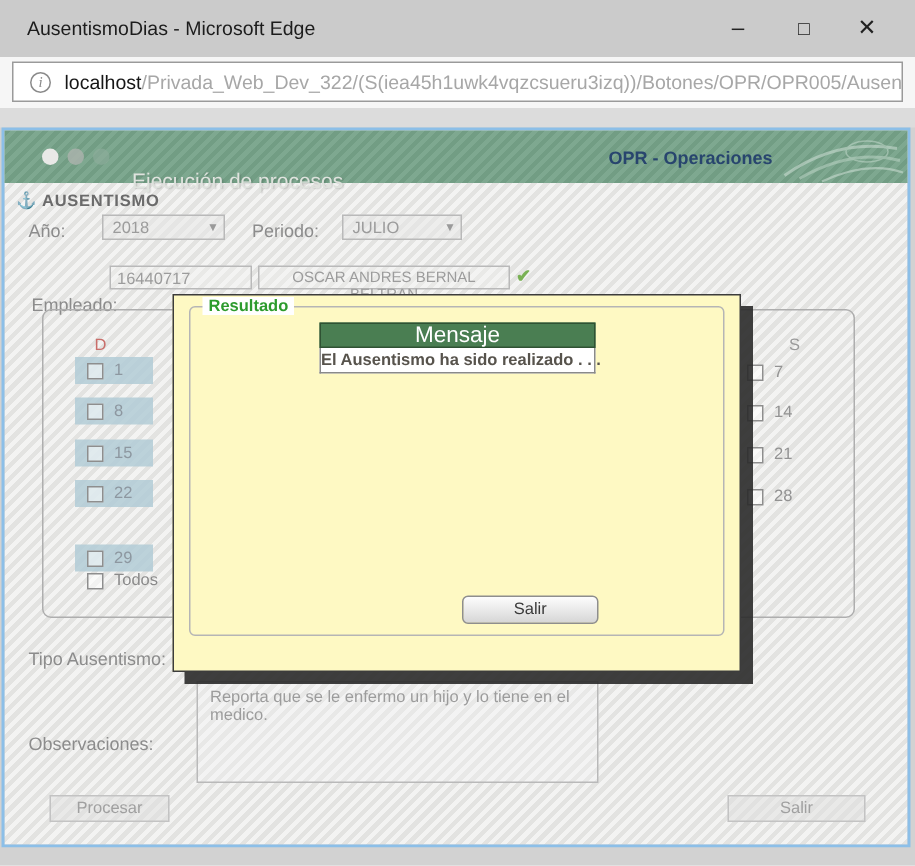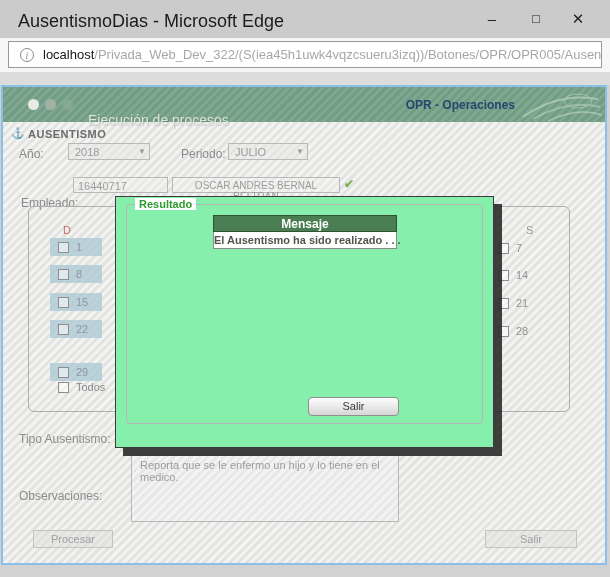--- a/index.html
+++ b/index.html
@@ -1,21 +1,21 @@
 <!DOCTYPE html>
 <html><head>
 <meta charset="utf-8">
 <style>
   * { margin:0; padding:0; box-sizing:border-box; }
   body { font-family:"Liberation Sans", sans-serif; background:#fff; }
   .screen { position:relative; width:610px; height:577px; overflow:hidden; background:#d2d2d2; }
 
   
   .titlebar { position:absolute; left:0; top:0; width:610px; height:38px; background:#cbcbcb; }
-  .titlebar .title { position:absolute; left:18px; top:11px; font-size:18px; color:#1c1c1c; }
+  .titlebar .title { position:absolute; left:18px; top:11px; font-size:13px; color:#1c1c1c; }
   .winbtn { position:absolute; top:8px; width:30px; height:22px; text-align:center; font-size:15px; color:#222; line-height:22px; cursor:default; }
   .winbtn.min { left:477px; }
   .winbtn.max { left:521px; font-size:13px; }
   .winbtn.close { left:563px; }
 
   
   .urlstrip { position:absolute; left:0; top:38px; width:610px; height:34px; background:#f6f6f6; }
   .urlbox { position:absolute; left:8px; top:3px; width:594px; height:27px; border:1px solid #9a9a9a; background:#fff; display:flex; align-items:center; }
   .info-icon { width:14px; height:14px; margin-left:11px; border:1px solid #8a8a8a; border-radius:50%; color:#8a8a8a; font-size:10px; line-height:13px; text-align:center; flex:0 0 auto; font-family:"Liberation Serif", serif; font-style:italic; }
   .urltext { margin-left:9px; font-size:13px; white-space:nowrap; overflow:hidden; }
@@ -68,26 +68,26 @@
   .todos .dlabel { color:#8a8a8a; }
 
   textarea.obs { position:absolute; left:128px; top:367px; width:268px; height:68px; border:1px solid #b9b9b9;
                  background:rgba(244,244,244,0.3); resize:none; font-family:"Liberation Sans", sans-serif;
                  font-size:11px; color:#9c9c9c; padding:4px 8px; }
 
   .dbtn { position:absolute; height:18px; border:1px solid #c3c3c3; background:rgba(224,224,224,0.55);
           font-size:11px; color:#a0a0a0; text-align:center; line-height:16px; }
 
   
-  .modal { position:absolute; left:115px; top:196px; width:379px; height:252px; background:#86efac;
+  .modal { position:absolute; left:115px; top:196px; width:379px; height:252px; background:#fef9c3;
            border:1px solid #3c3c3c; box-shadow:8px 8px 0 0 rgba(42,42,42,0.9); z-index:10; }
   .mfield { position:absolute; left:10px; top:7px; width:357px; height:220px; border:1px solid #b5b5b5; border-radius:4px; }
   .mlegend { position:absolute; left:8px; top:-7px; background:#fff; padding:0 4px; font-size:11px; font-weight:bold; color:#2d9b2d; }
   .mtable { position:absolute; left:97px; top:18px; width:184px; }
-  .mth { height:17px; background:#4a7e52; border:1px solid #2f5233; color:#fff; font-size:12px; font-weight:bold; text-align:center; line-height:16px; }
+  .mth { height:17px; background:#4a7e52; border:1px solid #2f5233; color:#fff; font-size:15px; font-weight:normal; text-align:center; line-height:16px; }
   .mtd { height:17px; background:#fff; border:1px solid #8a8a8a; border-top:none; color:#57534c; font-size:11px; font-weight:bold; text-align:center; line-height:16px; white-space:nowrap; }
   .mbtn { position:absolute; top:200px; height:19px; border:1px solid #8e8e8e; border-radius:4px;
           background:linear-gradient(#fdfdfd,#d6d6d6); font-size:11px; color:#3a3a3a; text-align:center; line-height:17px; }
 
   .bottomstrip { position:absolute; left:0; top:565px; width:610px; height:12px; background:#d2d2d2; }
 </style>
 </head>
 <body>
 
 <div class="screen">
@@ -125,21 +125,21 @@
     </div>
 
     <span class="sec-icon">⚓</span>
     <span class="sec-title">AUSENTISMO</span>
 
     <label class="flabel" style="left:16px;top:60px;">Año:</label>
     <div class="select" style="left:65px;top:56px;width:82px;">
       <span>2018</span>
       <span class="arrow">▼</span>
     </div>
-    <label class="flabel" style="left:178px;top:60px;">Periodo:</label>
+    <label class="flabel" style="left:165px;top:60px;">Periodo:</label>
     <div class="select" style="left:225px;top:56px;width:80px;">
       <span>JULIO</span>
       <span class="arrow">▼</span>
     </div>
 
     <label class="flabel" style="left:18px;top:109px;">Empleado:</label>
     <div class="tinput" style="left:70px;top:90px;width:95px;">16440717</div>
     <div class="tinput" style="left:169px;top:90px;width:168px;font-size:10px;text-align:center;">OSCAR ANDRES BERNAL BELTRAN</div>
     <span class="check-ok">✔</span>
 

